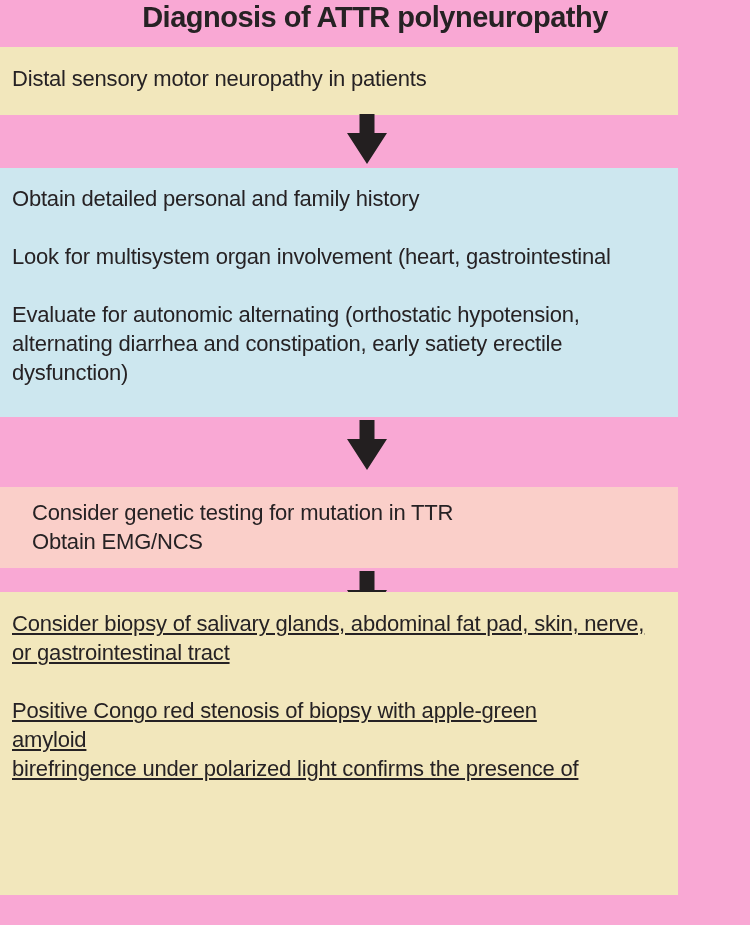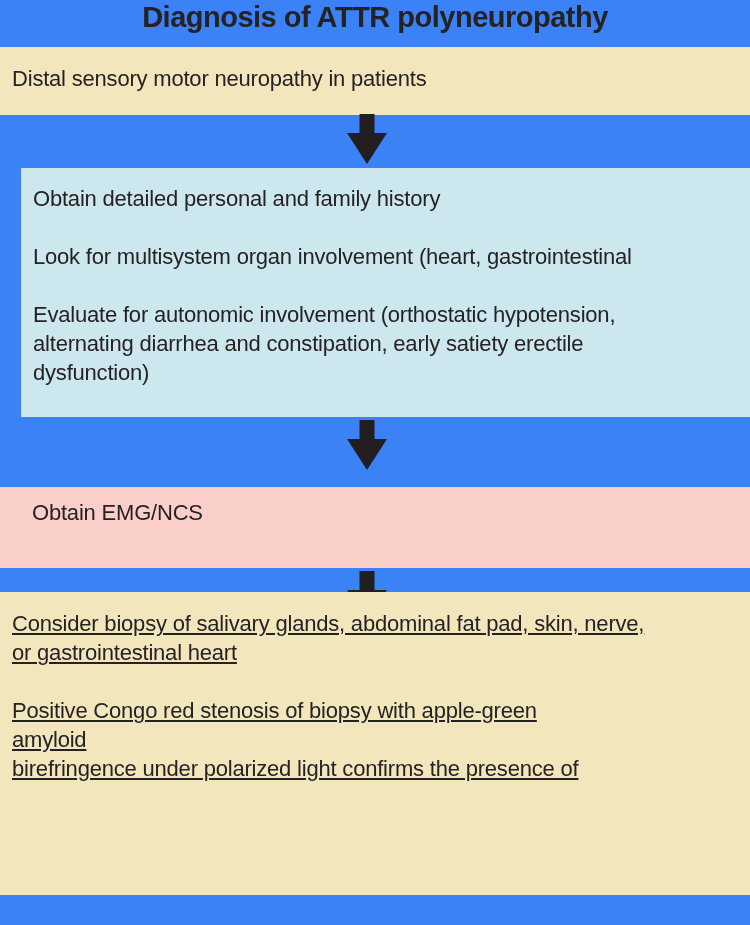--- a/index.html
+++ b/index.html
@@ -4,39 +4,39 @@
 <style>
   html, body {
     margin: 0;
     padding: 0;
     background: #ffffff;
   }
   #figure {
     position: relative;
     width: 750px;
     height: 925px;
-    background: #3b82f6;
+    background: #f9a8d4;
     overflow: hidden;
     font-family: "Liberation Sans", sans-serif;
     color: #262224;
   }
   .title {
     position: absolute;
     top: 1px;
     left: 0;
     width: 750px;
     text-align: center;
     font-size: 29px;
     font-weight: bold;
     letter-spacing: -0.5px;
   }
   .box {
     position: absolute;
     left: 0;
-    width: 750px;
+    width: 678px;
     box-sizing: border-box;
     font-size: 22px;
     line-height: 29px;
     letter-spacing: -0.2px;
   }
   .box .para { margin: 0; }
   .box .para + .para { margin-top: 29px; }
   .line { display: block; white-space: nowrap; }
 
   #box-presentation { top: 47px;  height: 68px;  padding: 17px 10px 0 12px; }
@@ -64,52 +64,53 @@
   <div class="box" id="box-presentation" style="background-color: rgb(242, 231, 188);">
     <p class="para">
       <span class="line">Distal sensory motor neuropathy in patients</span>
     </p>
   </div>
 
   <svg class="arrow" id="arrow-1" viewBox="0 0 40 50">
     <path d="M12.5 0 H27.5 V19 H40 L20 50 L0 19 H12.5 Z" fill="#231F20"></path>
   </svg>
 
-  <div class="box" id="box-history" style="background-color: rgb(205, 231, 239); margin-left: 21px;">
+  <div class="box" id="box-history" style="background-color: rgb(205, 231, 239);">
     <p class="para">
       <span class="line">Obtain detailed personal and family history</span>
     </p>
     <p class="para">
       <span class="line">Look for multisystem organ involvement (heart, gastrointestinal</span>
     </p>
     <p class="para">
-      <span class="line">Evaluate for autonomic involvement (orthostatic hypotension,</span>
+      <span class="line">Evaluate for autonomic alternating (orthostatic hypotension,</span>
       <span class="line">alternating diarrhea and constipation, early satiety erectile</span>
       <span class="line">dysfunction)</span>
     </p>
   </div>
 
   <svg class="arrow" id="arrow-2" viewBox="0 0 40 50">
     <path d="M12.5 0 H27.5 V19 H40 L20 50 L0 19 H12.5 Z" fill="#231F20"></path>
   </svg>
 
   <div class="box" id="box-testing" style="background-color: rgb(250, 207, 201);">
     <p class="para">
+      <span class="line">Consider genetic testing for mutation in TTR</span>
       <span class="line">Obtain EMG/NCS</span>
     </p>
   </div>
 
   <svg class="arrow" id="arrow-3" viewBox="0 0 40 50">
     <path d="M12.5 0 H27.5 V19 H40 L20 50 L0 19 H12.5 Z" fill="#231F20"></path>
   </svg>
 
   <div class="box" id="box-biopsy" style="background-color: rgb(242, 231, 188);">
     <p class="para">
       <span class="line">Consider biopsy of salivary glands, abdominal fat pad, skin, nerve,</span>
-      <span class="line">or gastrointestinal heart</span>
+      <span class="line">or gastrointestinal tract</span>
     </p>
     <p class="para">
       <span class="line">Positive Congo red stenosis of biopsy with apple-green</span>
       <span class="line">amyloid</span>
       <span class="line">birefringence under polarized light confirms the presence of</span>
     </p>
     <p class="para">
     </p>
   </div>
 

